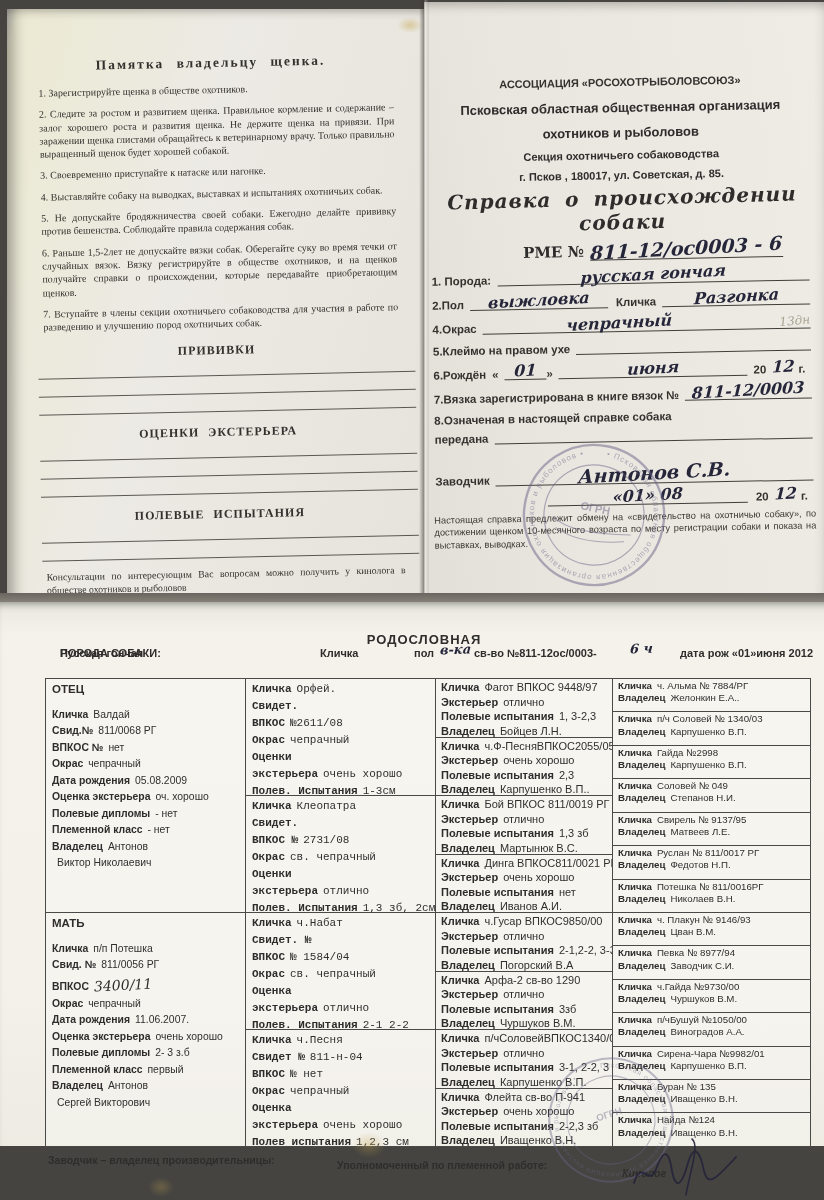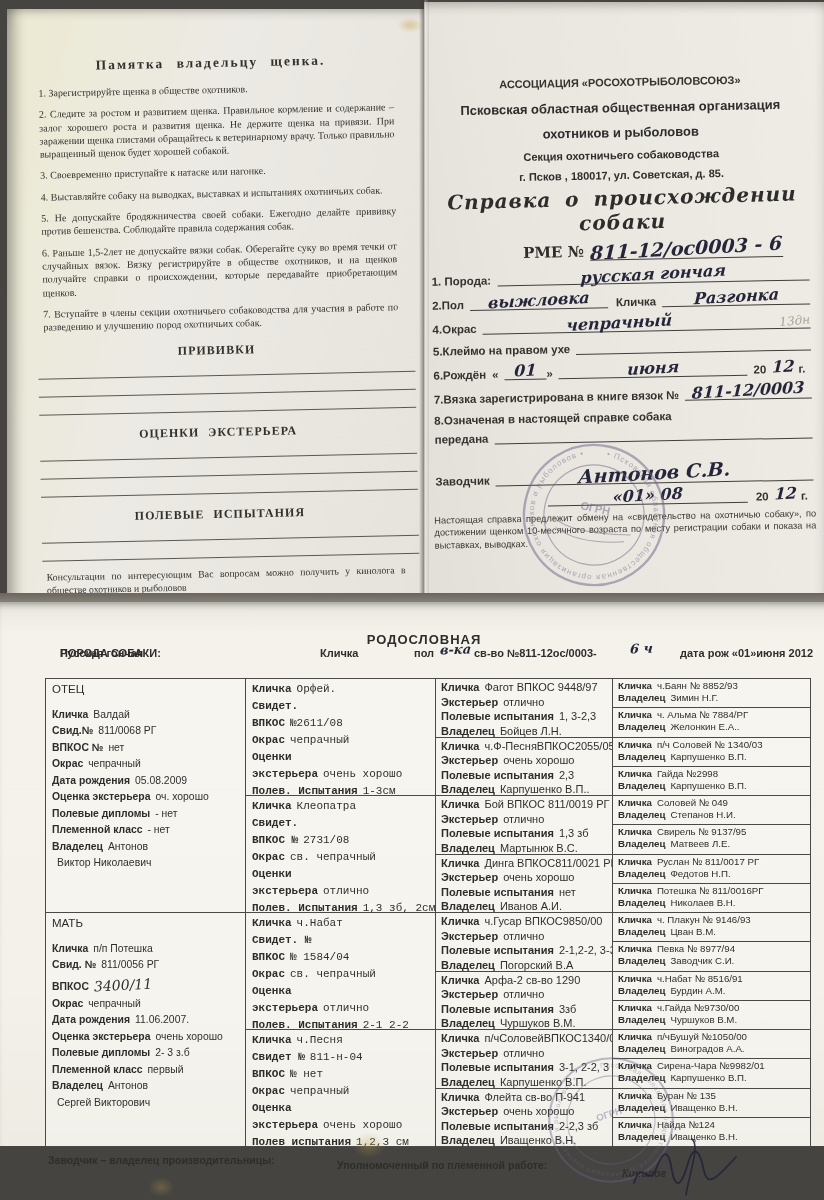--- a/index.html
+++ b/index.html
@@ -70,21 +70,21 @@
   .pi-date{left:668px;text-align:right;}
   .ptable{position:absolute;left:45px;top:76px;width:766px;height:469px;border:1.5px solid #4a4947;
     display:flex;box-sizing:border-box;background:rgba(255,255,255,.25);}
   .pcol{display:flex;flex-direction:column;box-sizing:border-box;}
   .pcol1{width:200px;border-right:1px solid #4a4947;}
   .pcol2{width:190px;border-right:1px solid #4a4947;}
   .pcol3{width:177px;border-right:1px solid #4a4947;}
   .pcol4{flex:1;}
   .pcell{flex:1;border-bottom:1px solid #4a4947;padding:2px 6px;overflow:hidden;box-sizing:border-box;}
   .pcell:last-child{border-bottom:none;}
-  .pheader{font-weight:normal;font-size:11.5px;margin:2px 0 12px;}
+  .pheader{font-weight:bold;font-size:11.5px;margin:2px 0 12px;}
   .pline{white-space:nowrap;}
   .c1 .pline{font-size:10.4px;line-height:1.58;}
   .c2 .pline{font-size:11px;line-height:1.54;font-family:Liberation Mono, monospace;}
   .c3{padding:1px 5px;}
   .c3 .pline{font-size:11px;line-height:1.32;}
   .c4{padding:1px 5px;}
   .c4 .pline{font-size:9.7px;line-height:1.26;}
   .plbl{font-weight:bold;margin-right:5px;}
   .pval{font-weight:normal;color:#2f2f2e;}
   .p-footer{position:absolute;font-size:10.5px;font-weight:600;white-space:nowrap;}
@@ -376,24 +376,20 @@
           </div>
           <div class="pcell c3">
             <div class="pline"><span class="plbl">Кличка</span><span class="pval">Флейта  св-во  П-941</span></div>
             <div class="pline"><span class="plbl">Экстерьер</span><span class="pval">очень хорошо</span></div>
             <div class="pline"><span class="plbl">Полевые испытания</span><span class="pval">2-2,3 зб</span></div>
             <div class="pline"><span class="plbl">Владелец</span><span class="pval">Иващенко В.Н.</span></div>
           </div>
         </div>
       <div class="pcol pcol4" id="ped-col4">
           <div class="pcell c4">
-            <div class="pline"><span class="plbl">Кличка</span><span class="pval">ч.Баян № 8852/93</span></div>
-            <div class="pline"><span class="plbl">Владелец</span><span class="pval">Зимин Н.Г.</span></div>
-          </div>
-          <div class="pcell c4">
             <div class="pline"><span class="plbl">Кличка</span><span class="pval">ч. Альма № 7884/РГ</span></div>
             <div class="pline"><span class="plbl">Владелец</span><span class="pval">Желонкин Е.А..</span></div>
           </div>
           <div class="pcell c4">
             <div class="pline"><span class="plbl">Кличка</span><span class="pval">п/ч Соловей № 1340/03</span></div>
             <div class="pline"><span class="plbl">Владелец</span><span class="pval">Карпушенко В.П.</span></div>
           </div>
           <div class="pcell c4">
             <div class="pline"><span class="plbl">Кличка</span><span class="pval">Гайда №2998</span></div>
             <div class="pline"><span class="plbl">Владелец</span><span class="pval">Карпушенко В.П.</span></div>
@@ -414,24 +410,20 @@
             <div class="pline"><span class="plbl">Кличка</span><span class="pval">Потешка № 811/0016РГ</span></div>
             <div class="pline"><span class="plbl">Владелец</span><span class="pval">Николаев В.Н.</span></div>
           </div>
           <div class="pcell c4">
             <div class="pline"><span class="plbl">Кличка</span><span class="pval">ч. Плакун № 9146/93</span></div>
             <div class="pline"><span class="plbl">Владелец</span><span class="pval">Цван В.М.</span></div>
           </div>
           <div class="pcell c4">
             <div class="pline"><span class="plbl">Кличка</span><span class="pval">Певка № 8977/94</span></div>
             <div class="pline"><span class="plbl">Владелец</span><span class="pval">Заводчик С.И.</span></div>
-          </div>
-          <div class="pcell c4">
-            <div class="pline"><span class="plbl">Кличка</span><span class="pval">ч.Набат № 8516/91</span></div>
-            <div class="pline"><span class="plbl">Владелец</span><span class="pval">Бурдин А.М.</span></div>
           </div>
           <div class="pcell c4">
             <div class="pline"><span class="plbl">Кличка</span><span class="pval">ч.Гайда №9730/00</span></div>
             <div class="pline"><span class="plbl">Владелец</span><span class="pval">Чуршуков В.М.</span></div>
           </div>
           <div class="pcell c4">
             <div class="pline"><span class="plbl">Кличка</span><span class="pval">п/чБушуй №1050/00</span></div>
             <div class="pline"><span class="plbl">Владелец</span><span class="pval">Виноградов А.А.</span></div>
           </div>
           <div class="pcell c4">

